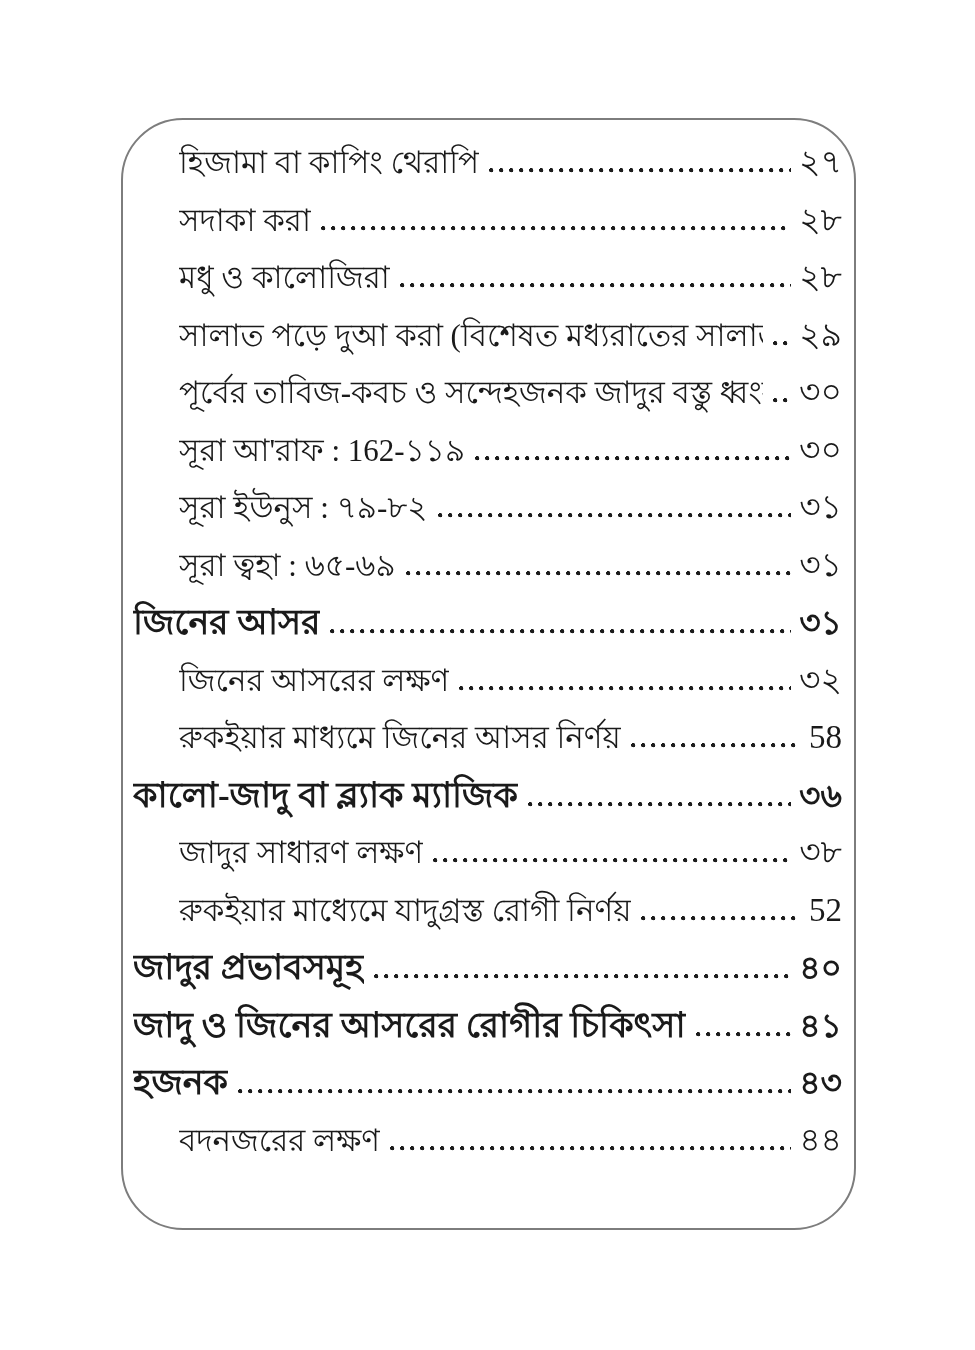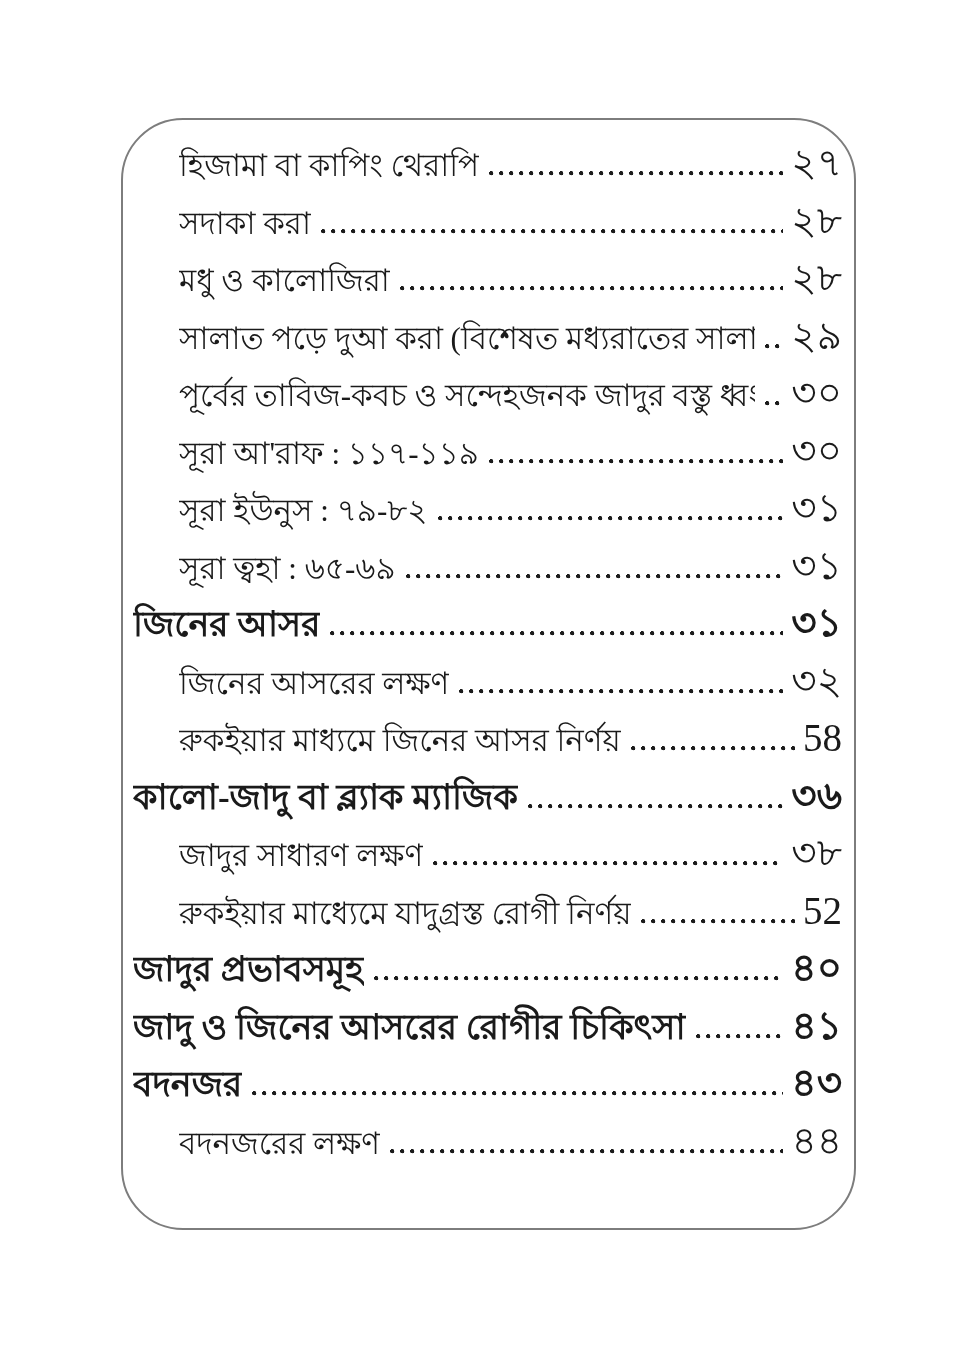--- a/index.html
+++ b/index.html
@@ -59,21 +59,21 @@
     min-width: 18px;
     height: 5px;
     margin: 0 8px 0 10px;
     background-image: radial-gradient(circle at 2.2px 2.2px, #1c1c1c 1.9px, rgba(0,0,0,0) 2.4px);
     background-size: 10px 5px;
     background-repeat: repeat-x;
     background-position: left bottom;
   }
   .entry-page {
     flex: 0 0 auto;
-    font-size: 39px;
+    font-size: 33px;
   }
 </style>
 </head>
 <body>
 
 <div class="toc-panel">
   <div class="toc-list">
       <div class="toc-row level-1">
     <span class="entry-title">হিজামা বা কাপিং থেরাপি</span>
     <span class="dot-leader"></span>
@@ -93,21 +93,21 @@
     <span class="entry-title">সালাত পড়ে দুআ করা (বিশেষত মধ্যরাতের সালাত)</span>
     <span class="dot-leader"></span>
     <span class="entry-page">২৯</span>
   </div>
       <div class="toc-row level-1">
     <span class="entry-title">পূর্বের তাবিজ-কবচ ও সন্দেহজনক জাদুর বস্তু ধ্বংস করা</span>
     <span class="dot-leader"></span>
     <span class="entry-page">৩০</span>
   </div>
       <div class="toc-row level-1">
-    <span class="entry-title">সূরা আ'রাফ : ১১৭-১১৯</span>
+    <span class="entry-title">সূরা আ'রাফ : 162-১১৯</span>
     <span class="dot-leader"></span>
     <span class="entry-page">৩০</span>
   </div>
       <div class="toc-row level-1">
     <span class="entry-title">সূরা ইউনুস : ৭৯-৮২</span>
     <span class="dot-leader"></span>
     <span class="entry-page">৩১</span>
   </div>
       <div class="toc-row level-1">
     <span class="entry-title">সূরা ত্বহা : ৬৫-৬৯</span>
@@ -148,21 +148,21 @@
     <span class="entry-title">জাদুর প্রভাবসমূহ</span>
     <span class="dot-leader"></span>
     <span class="entry-page">৪০</span>
   </div>
       <div class="toc-row level-0">
     <span class="entry-title">জাদু ও জিনের আসরের রোগীর চিকিৎসা</span>
     <span class="dot-leader"></span>
     <span class="entry-page">৪১</span>
   </div>
       <div class="toc-row level-0">
-    <span class="entry-title">বদনজর</span>
+    <span class="entry-title">হজনক</span>
     <span class="dot-leader"></span>
     <span class="entry-page">৪৩</span>
   </div>
       <div class="toc-row level-1">
     <span class="entry-title">বদনজরের লক্ষণ</span>
     <span class="dot-leader"></span>
     <span class="entry-page">৪৪</span>
   </div>
     </div>
 </div>

